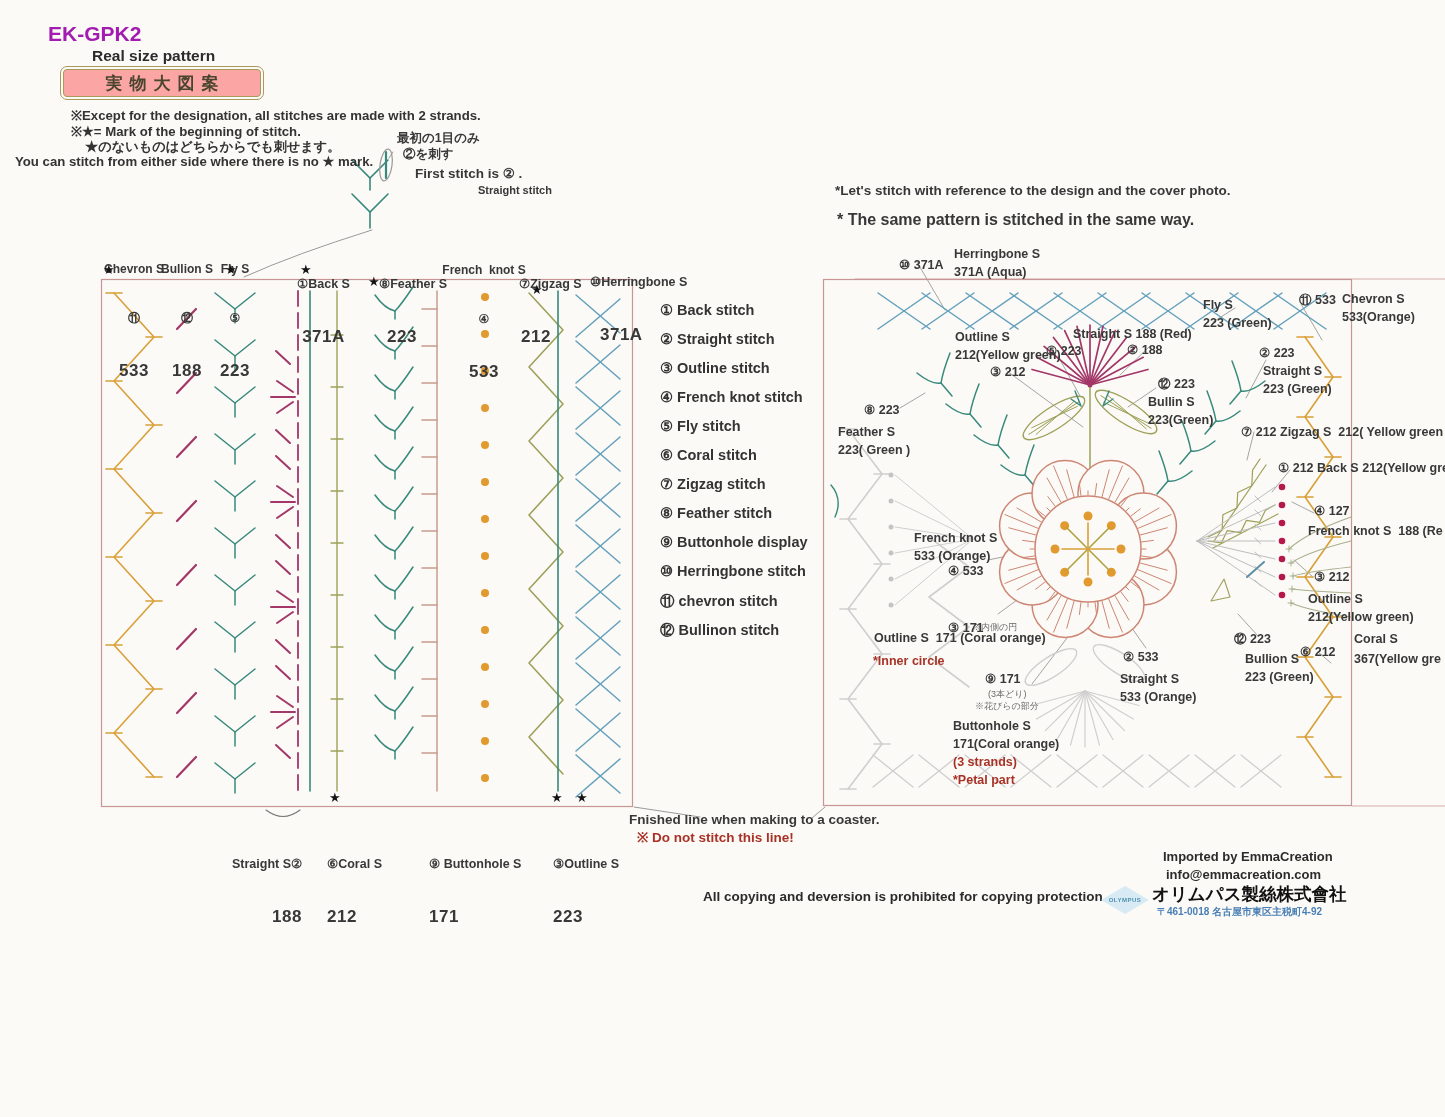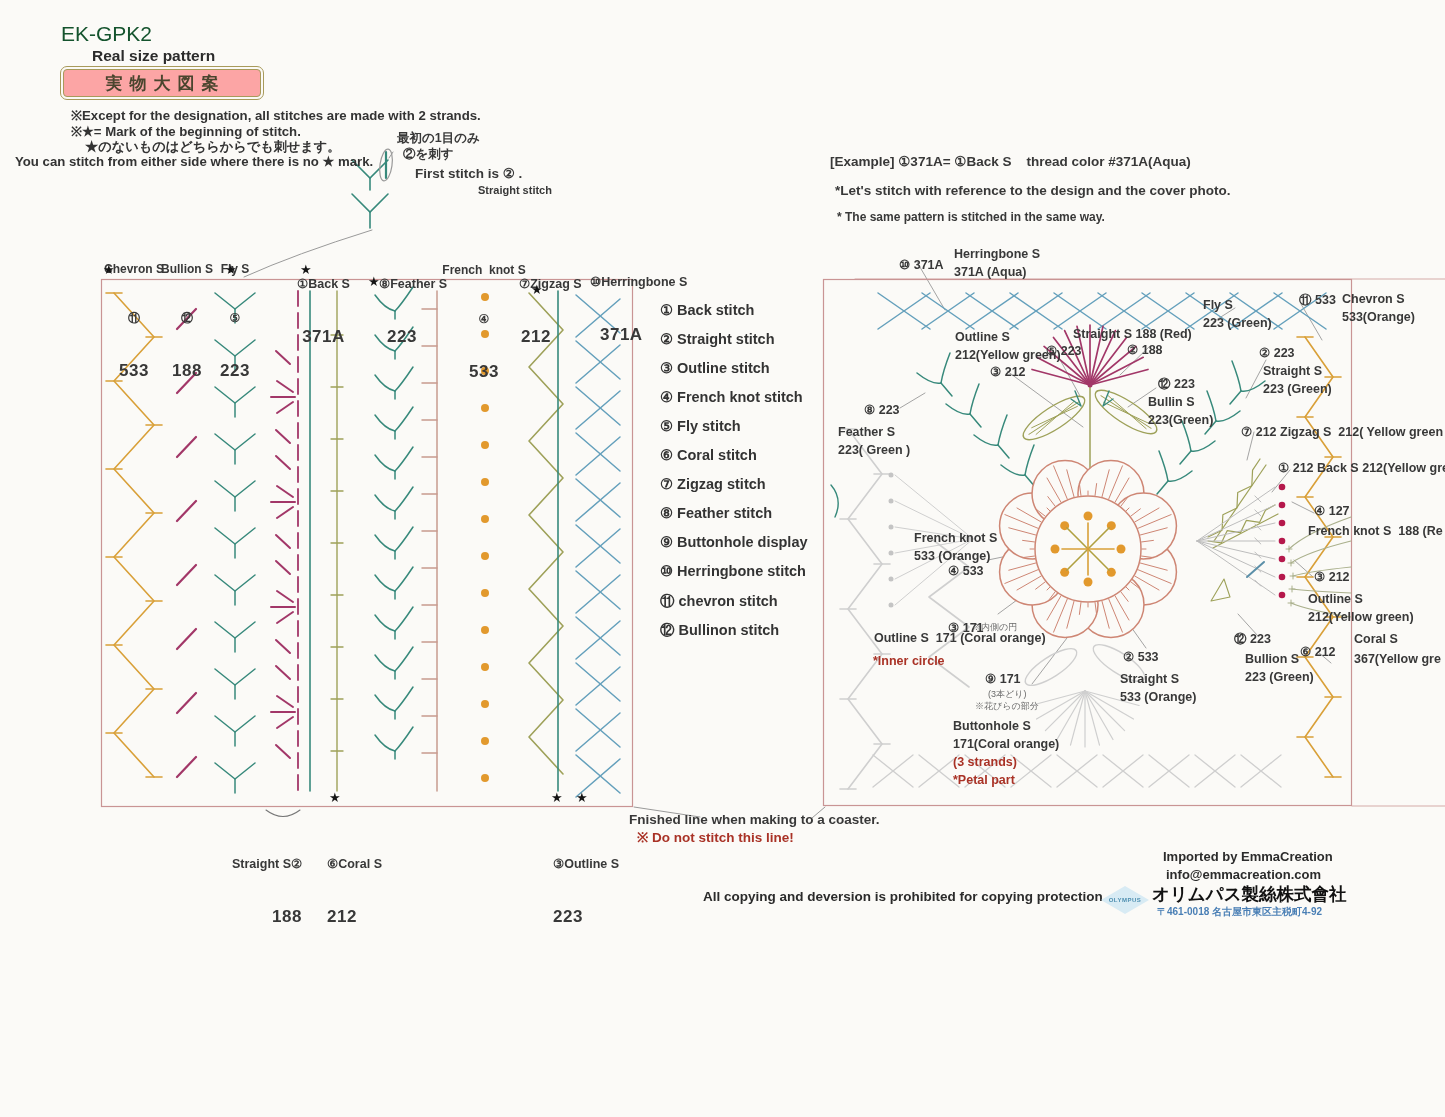--- a/index.html
+++ b/index.html
@@ -6,21 +6,21 @@
   .page{position:relative;width:1445px;height:1117px;background:#FBFAF7;overflow:hidden;
         font-family:"Liberation Sans",sans-serif;color:#2b2b2b;}
   svg{position:absolute;overflow:visible;}
   .lbl{position:absolute;white-space:pre;line-height:1.34;font-size:12.5px;font-weight:600;color:#383838;}
   .ctr{transform:translateX(-50%);text-align:center;}
   .code{font-size:17px;font-weight:600;letter-spacing:.5px;}
   .num{font-size:12px;}
   .red{color:#A93226;}
   .tiny{font-size:9px;font-weight:400;color:#6a6a6a;}
   .star{position:absolute;font-size:13px;color:#141414;font-weight:400;}
-  .title{position:absolute;left:61px;top:22px;font-size:21px;font-weight:400;color:#14532d;}
+  .title{position:absolute;left:48px;top:22px;font-size:21px;font-weight:700;color:#a21caf;}
   .subtitle{position:absolute;left:92px;top:47px;font-size:15.5px;font-weight:600;}
   .badge{position:absolute;left:63px;top:69px;width:196px;height:26px;border:1.5px solid #A89A5B;
          outline:1px solid #A89A5B;outline-offset:2.5px;border-radius:4px;background:#fca5a5;
          display:flex;align-items:center;justify-content:center;font-size:17px;font-weight:700;
          letter-spacing:7px;text-indent:7px;color:#4A452E;}
   .note{position:absolute;font-size:13.2px;font-weight:600;color:#333;}
   .slist-item{position:absolute;left:660px;font-size:14.5px;font-weight:600;color:#333;white-space:pre;}
   .footer-txt{position:absolute;font-weight:600;}
   .logo-diamond{position:absolute;left:1101px;top:886px;width:48px;height:28px;background:#D8EBF4;
         clip-path:polygon(50% 0,100% 50%,50% 100%,0 50%);display:flex;align-items:center;
@@ -286,20 +286,24 @@
   </div>
 
   <div class="lbl" style="left:232px;top:822px">
     <div>Straight S②</div>
     <div class="code" style="padding-left:40px">188</div>
   </div>
   <div class="lbl" style="left:327px;top:822px">
     <div>⑥Coral S</div>
     <div class="code">212</div>
   </div>
+  <div class="lbl" style="left:429px;top:822px">
+    <div>⑨ Buttonhole S</div>
+    <div class="code">171</div>
+  </div>
   <div class="lbl" style="left:553px;top:822px">
     <div>③Outline S</div>
     <div class="code">223</div>
   </div>
 
   <span class="star" style="left:103px;top:262px">★</span>
   <span class="star" style="left:225px;top:262px">★</span>
   <span class="star" style="left:300px;top:262px">★</span>
   <span class="star" style="left:368px;top:274px">★</span>
   <span class="star" style="left:531px;top:282px">★</span>
@@ -313,23 +317,22 @@
   <div class="slist-item" style="top:389px"><span>④</span> <span>French knot stitch</span></div>
   <div class="slist-item" style="top:418px"><span>⑤</span> <span>Fly stitch</span></div>
   <div class="slist-item" style="top:447px"><span>⑥</span> <span>Coral stitch</span></div>
   <div class="slist-item" style="top:476px"><span>⑦</span> <span>Zigzag stitch</span></div>
   <div class="slist-item" style="top:505px"><span>⑧</span> <span>Feather stitch</span></div>
   <div class="slist-item" style="top:534px"><span>⑨</span> <span>Buttonhole display</span></div>
   <div class="slist-item" style="top:563px"><span>⑩</span> <span>Herringbone stitch</span></div>
   <div class="slist-item" style="top:592px"><span>⑪</span> <span>chevron stitch</span></div>
   <div class="slist-item" style="top:621px"><span>⑫</span> <span>Bullinon stitch</span></div>
 
-  <div class="lbl" style="left:830px;top:153px;font-size:13.5px">[Example] ①371A= ①Back S    thread color #371A(Aqua)</div>
   <div class="lbl" style="left:835px;top:182px;font-size:13.5px">*Let's stitch with reference to the design and the cover photo.</div>
-  <div class="lbl" style="left:837px;top:209px;font-size:12px">* The same pattern is stitched in the same way.</div>
+  <div class="lbl" style="left:837px;top:209px;font-size:16px">* The same pattern is stitched in the same way.</div>
 
   <svg id="Rp" style="left:823px;top:279px" width="529" height="527" viewBox="0 0 529 527">
       <rect x="0.5" y="0.5" width="528" height="526" fill="none" stroke="#C99494" stroke-width="1.2"></rect>
       <line x1="17" y1="150" x2="33" y2="150" stroke="#CFCFCF" stroke-width="1.6" fill="none" stroke-linecap="round"></line>
       <line x1="51" y1="195" x2="67" y2="195" stroke="#CFCFCF" stroke-width="1.6" fill="none" stroke-linecap="round"></line>
       <line x1="17" y1="240" x2="33" y2="240" stroke="#CFCFCF" stroke-width="1.6" fill="none" stroke-linecap="round"></line>
       <line x1="51" y1="285" x2="67" y2="285" stroke="#CFCFCF" stroke-width="1.6" fill="none" stroke-linecap="round"></line>
       <line x1="17" y1="330" x2="33" y2="330" stroke="#CFCFCF" stroke-width="1.6" fill="none" stroke-linecap="round"></line>
       <line x1="51" y1="375" x2="67" y2="375" stroke="#CFCFCF" stroke-width="1.6" fill="none" stroke-linecap="round"></line>
       <line x1="17" y1="420" x2="33" y2="420" stroke="#CFCFCF" stroke-width="1.6" fill="none" stroke-linecap="round"></line>

